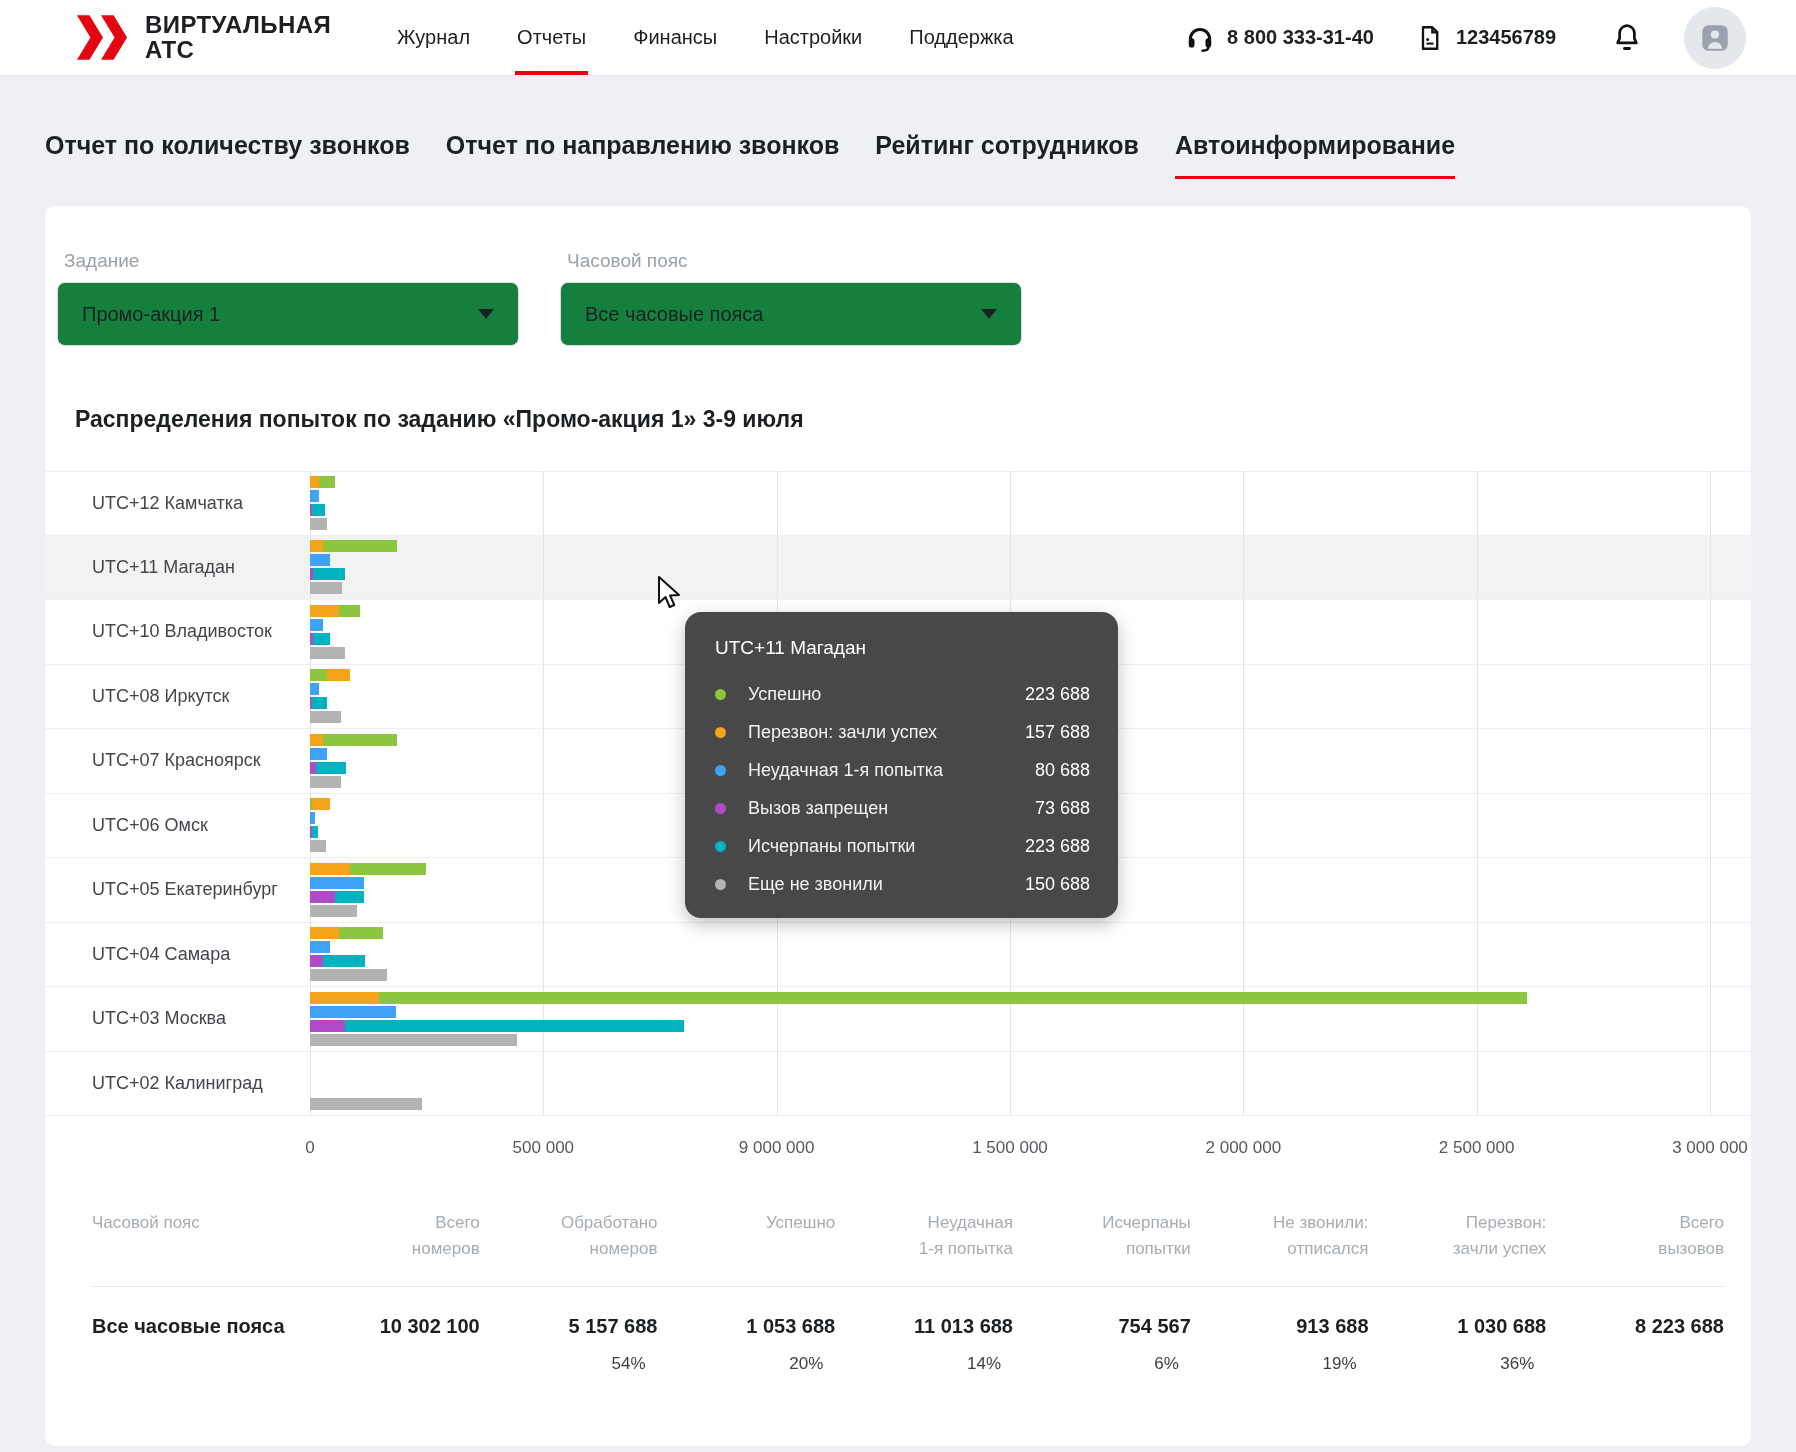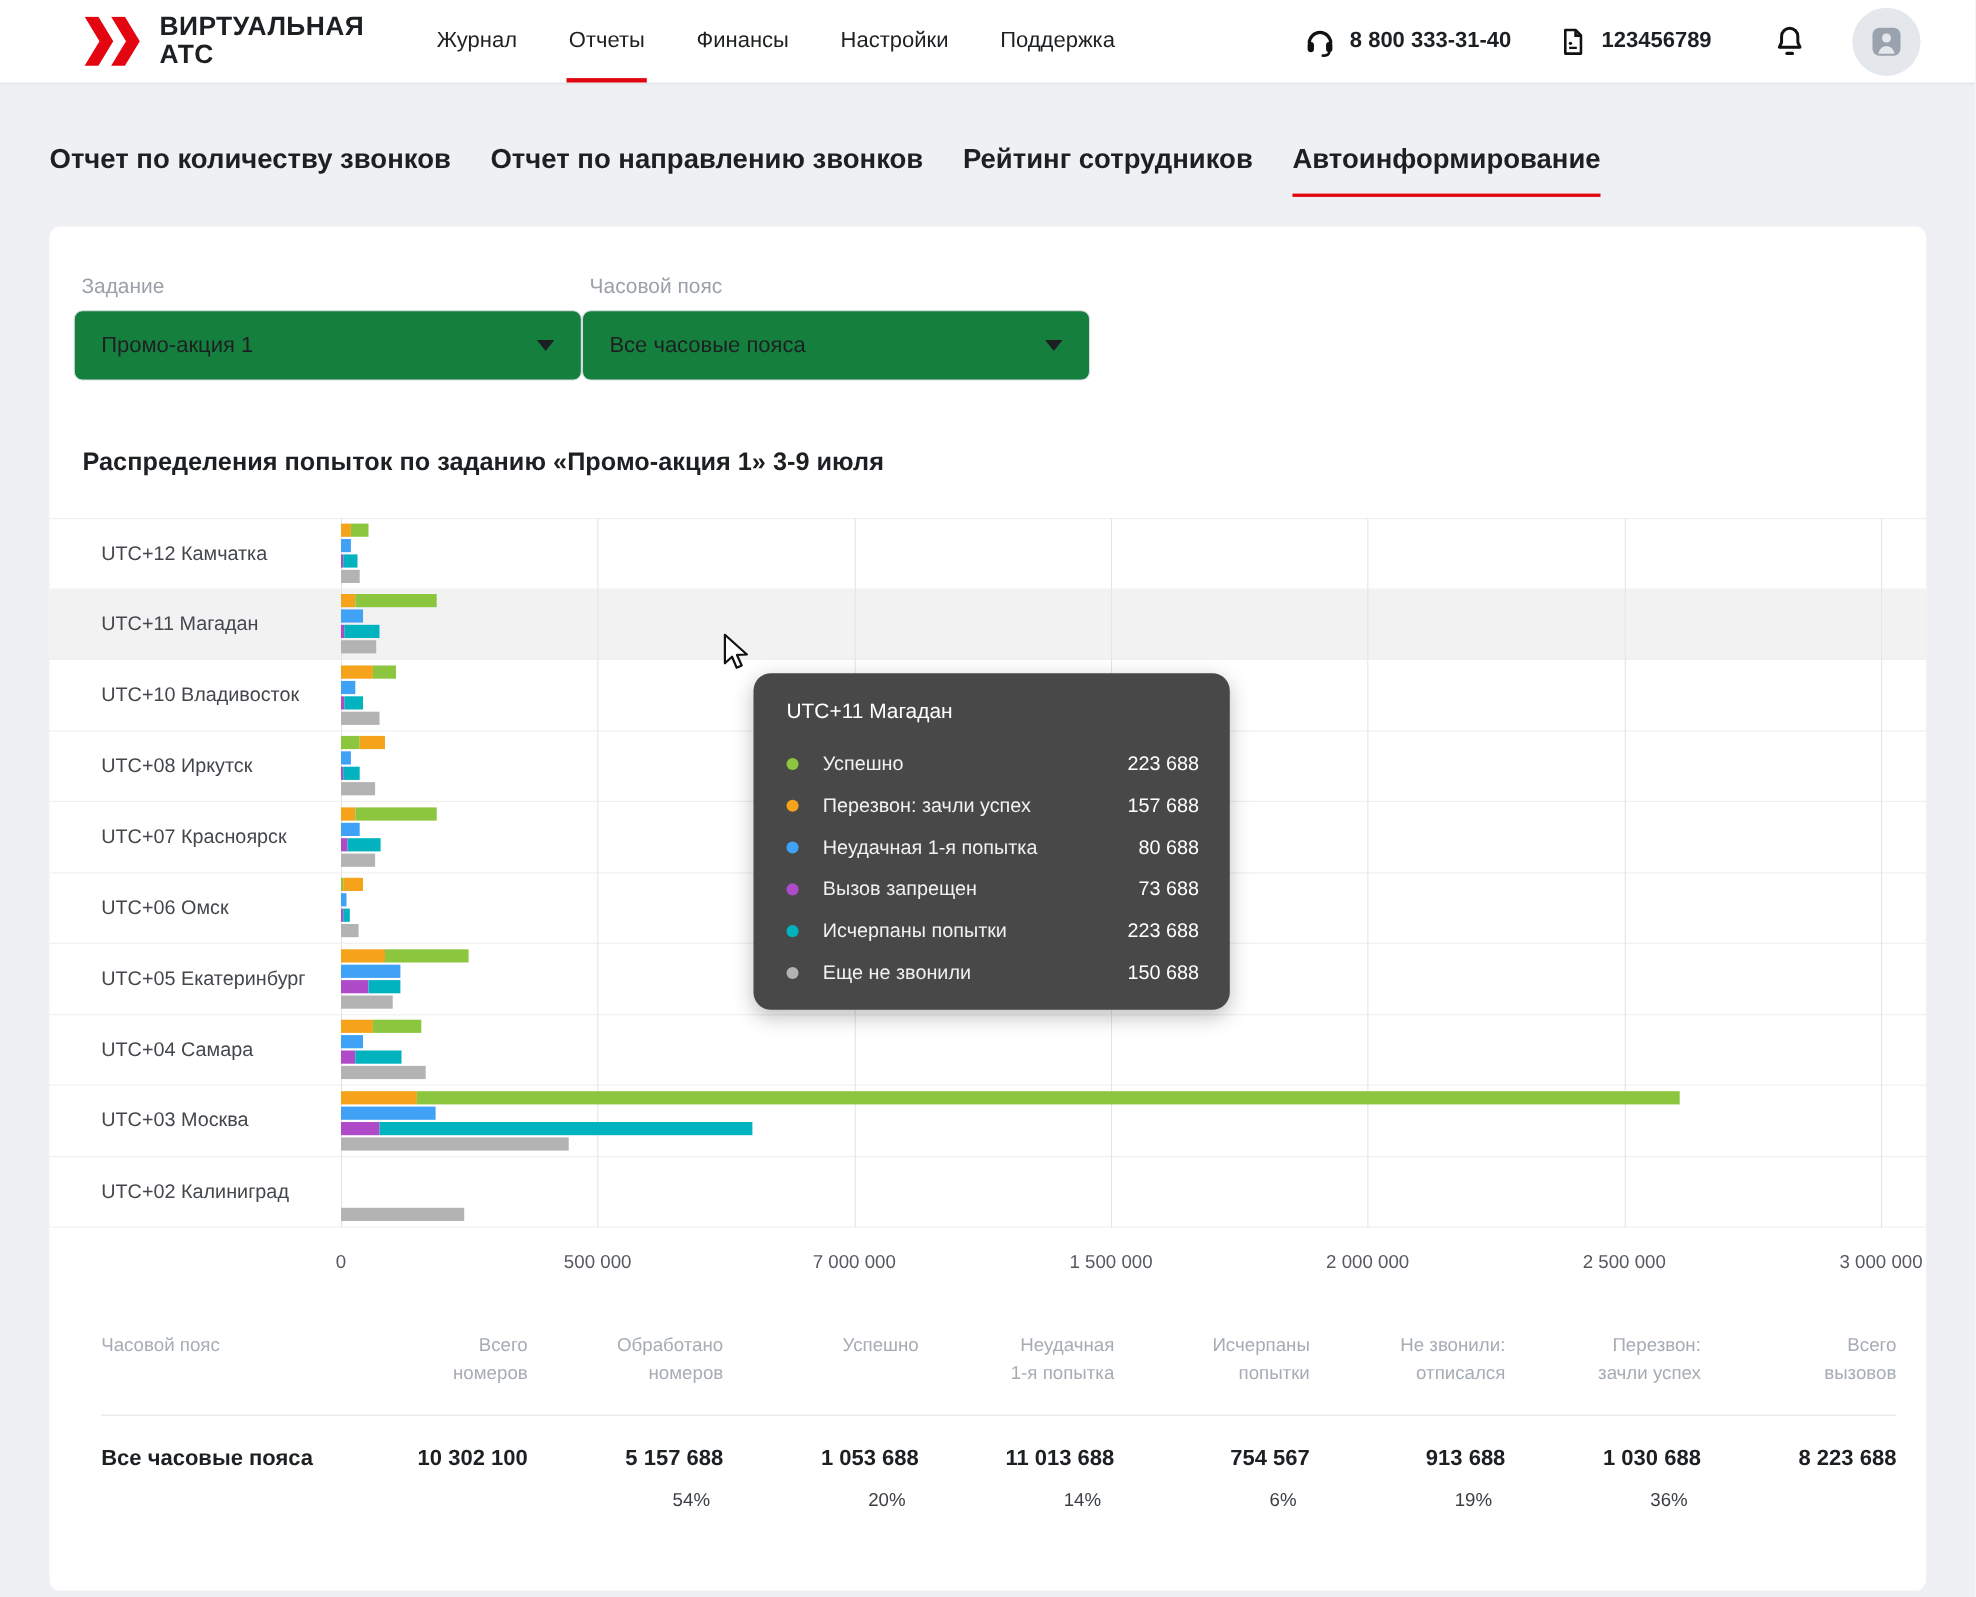--- a/index.html
+++ b/index.html
@@ -30,21 +30,21 @@
   
   .tabs { display:flex; gap:36px; padding:0 0 0 45px; margin-top:56px; }
   .tab { font-size:25px; font-weight:600; padding-bottom:16px; cursor:pointer; border-bottom:3.5px solid transparent; }
   .tab.active { border-bottom-color:#e30611; }
   
   .card {
     background:#fff; border-radius:10px; margin:27px 45px 0 45px;
     min-height:1240px; padding-top:44px; position:relative;
   }
   
-  .filters { display:flex; padding-left:22px; }
+  .filters { display:flex; gap:41px; padding-left:12px; }
   .filter-label { font-size:19px; color:#9ba1a8; margin:0 0 10px 7px; }
   .select {
     width:462px; height:64px; border:1px solid #d8dce1; border-radius:8px;
     display:flex; align-items:center; padding:0 24px; font-size:20px; cursor:pointer; background:#15803d;
   }
   .select .val { flex:1; }
   .caret { width:0; height:0; border-left:8px solid transparent; border-right:8px solid transparent; border-top:10px solid #1d2023; }
   
   .chart-title { font-size:23px; font-weight:bold; margin:60px 0 0 30px; }
   
@@ -379,21 +379,21 @@
               <div class="bar-line">
                 <span class="seg" style="width: 112px; background: rgb(179, 179, 179);"></span>
               </div>
             </div>
           </div>
         </div>
       </div>
     <div class="axis">
         <span class="tick" style="left: 0%;">0</span>
         <span class="tick" style="left: 16.6667%;">500 000</span>
-        <span class="tick" style="left: 33.3333%;">7 000 000</span>
+        <span class="tick" style="left: 33.3333%;">9 000 000</span>
         <span class="tick" style="left: 50%;">1 500 000</span>
         <span class="tick" style="left: 66.6667%;">2 000 000</span>
         <span class="tick" style="left: 83.3333%;">2 500 000</span>
         <span class="tick" style="left: 100%;">3 000 000</span>
       </div>
   </div>
 
   <div class="table">
     <div class="table-row table-header">
         <div class="th first">Часовой пояс</div>

